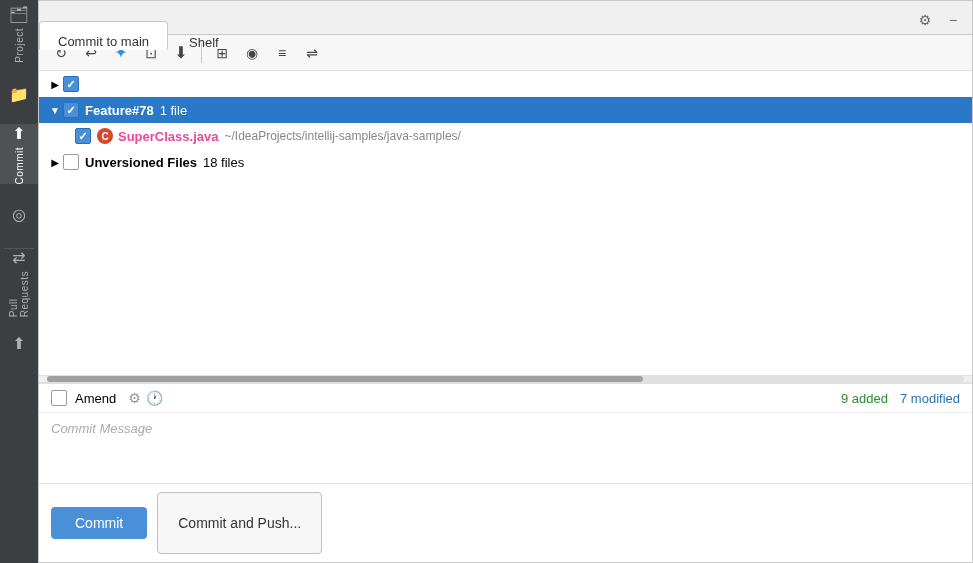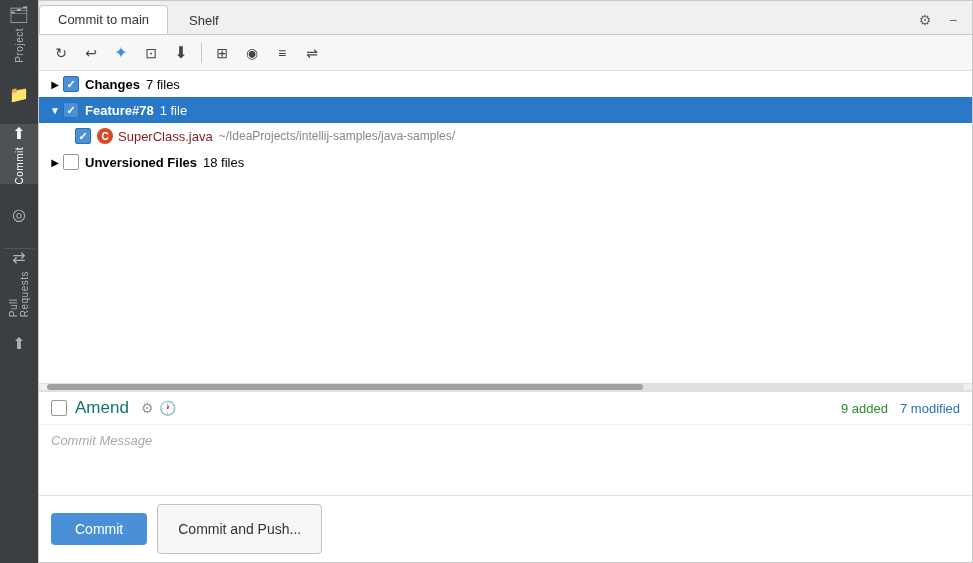--- a/index.html
+++ b/index.html
@@ -72,31 +72,31 @@
       align-items: stretch;
       background: #f0f0f0;
       border-bottom: 1px solid #c8c8c8;
       height: 34px;
       padding-top: 4px;
       position: relative;
     }
     .tab {
       padding: 0 18px;
       display: flex;
-      align-items: center;
+      align-items: flex-end;
       font-size: 13px;
       cursor: pointer;
       color: #333;
       border: 1px solid transparent;
       border-bottom: none;
       border-radius: 4px 4px 0 0;
       margin-right: 2px;
       background: transparent;
       position: relative;
-      top: 0;
+      top: 16px;
     }
     .tab.active {
       background: #ffffff;
       border-color: #c8c8c8;
       border-bottom: 1px solid #ffffff;
       font-weight: 500;
     }
     .tab-actions {
       margin-left: auto;
       display: flex;
@@ -219,22 +219,22 @@
       overflow: hidden;
       white-space: nowrap;
     }
     .row-name {
       font-weight: 600;
     }
     .row-count {
       font-weight: normal;
     }
     .row-filename {
-      color: #7f1d1d;
-      font-weight: 400;
+      color: #ec4899;
+      font-weight: 700;
     }
     .tree-row.selected .row-name {
       color: #ffffff;
       text-align: center;
     }
     .row-path {
       color: #888;
       font-size: 12px;
       overflow: hidden;
       text-overflow: ellipsis;
@@ -277,22 +277,22 @@
     }
     .amend-checkbox {
       width: 16px;
       height: 16px;
       border: 1px solid #999;
       border-radius: 2px;
       background: #fff;
       flex-shrink: 0;
     }
     .amend-label {
-      font-size: 17px;
-      color: #0f766e;
+      font-size: 13px;
+      color: #000000;
     }
     .amend-actions {
       display: flex;
       align-items: center;
       gap: 6px;
       margin-left: 4px;
     }
     .amend-action-icon {
       color: #999;
       font-size: 14px;
@@ -337,21 +337,21 @@
       padding: 8px 24px;
       font-size: 14px;
       font-weight: 500;
       cursor: pointer;
     }
     .btn-commit-push {
       background: #f7f7f7;
       color: #333;
       border: 1px solid #c0c0c0;
       border-radius: 4px;
-      padding: 16px 20px;
+      padding: 22px 20px;
       font-size: 14px;
       cursor: pointer;
     }
   </style>
 </head>
 <body>
 
 <div class="sidebar">
   <div class="sidebar-item">
     <span class="sidebar-icon">🗂</span>
@@ -407,24 +407,20 @@
     <div class="toolbar-btn" title="Show">◉</div>
     <div class="toolbar-btn" title="Filter">≡</div>
     <div class="toolbar-btn" title="Sort">⇌</div>
   </div>
 
   <div class="file-tree">
 
     <div class="tree-row">
       <span class="expand-arrow">▶</span>
       <div class="checkbox checked"></div>
-      <div class="row-label">
-        <span class="row-name">Changes</span>
-        <span class="row-count">7 files</span>
-      </div>
     </div>
 
     <div class="tree-row selected">
       <span class="expand-arrow">▼</span>
       <div class="checkbox checked"></div>
       <div class="row-label">
         <span class="row-name">Feature#78</span>
         <span class="row-count">1 file</span>
       </div>
     </div>

